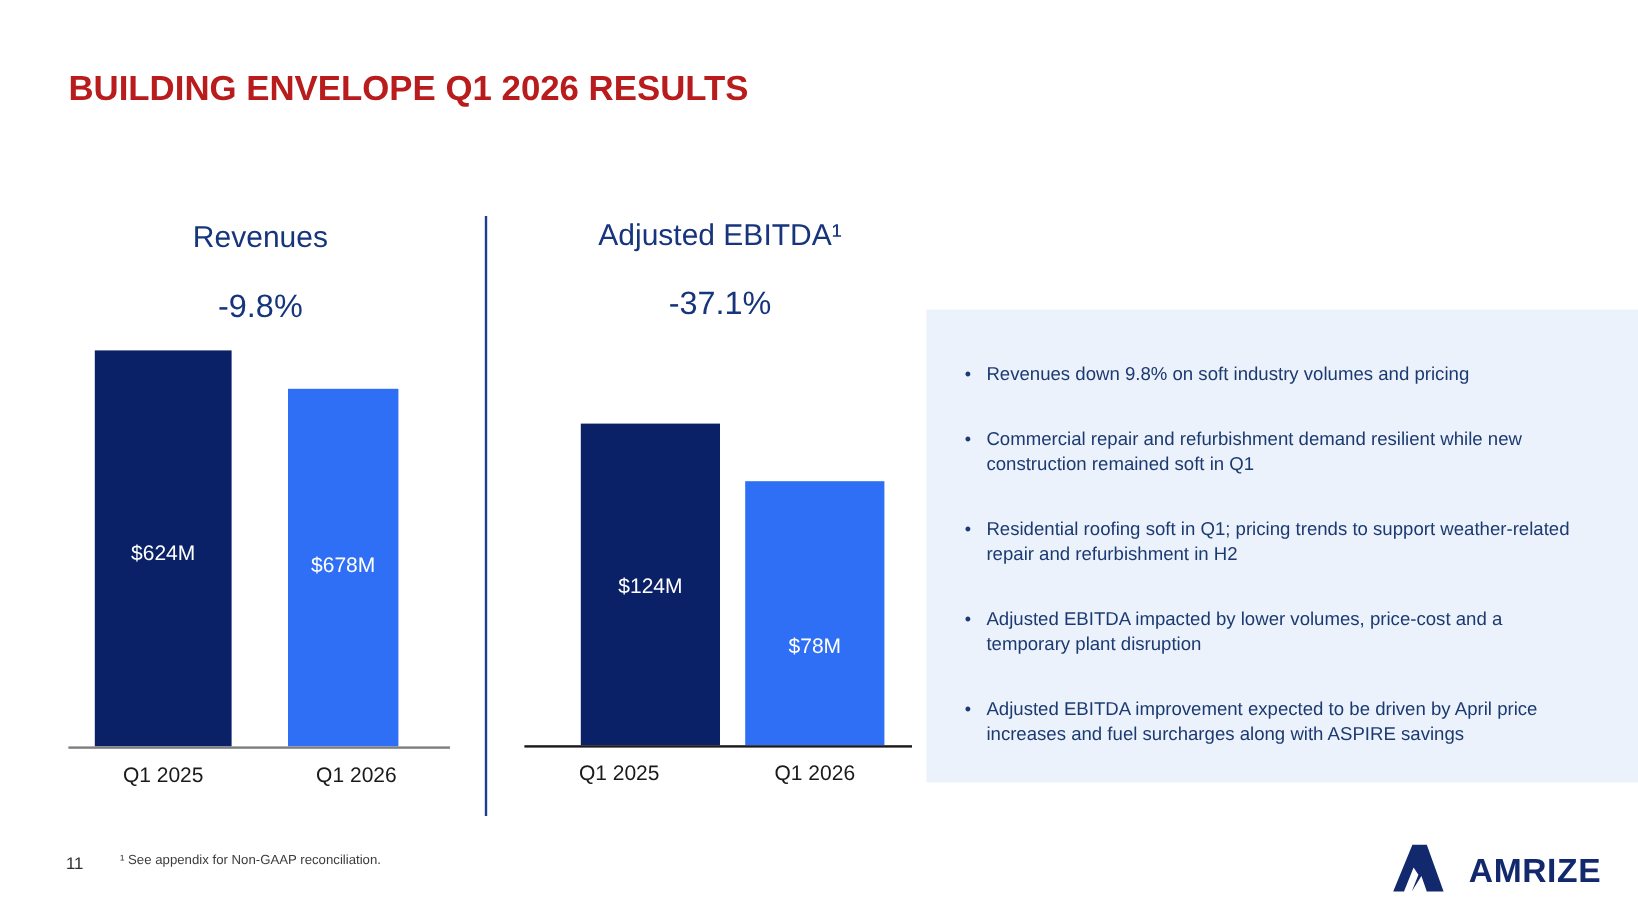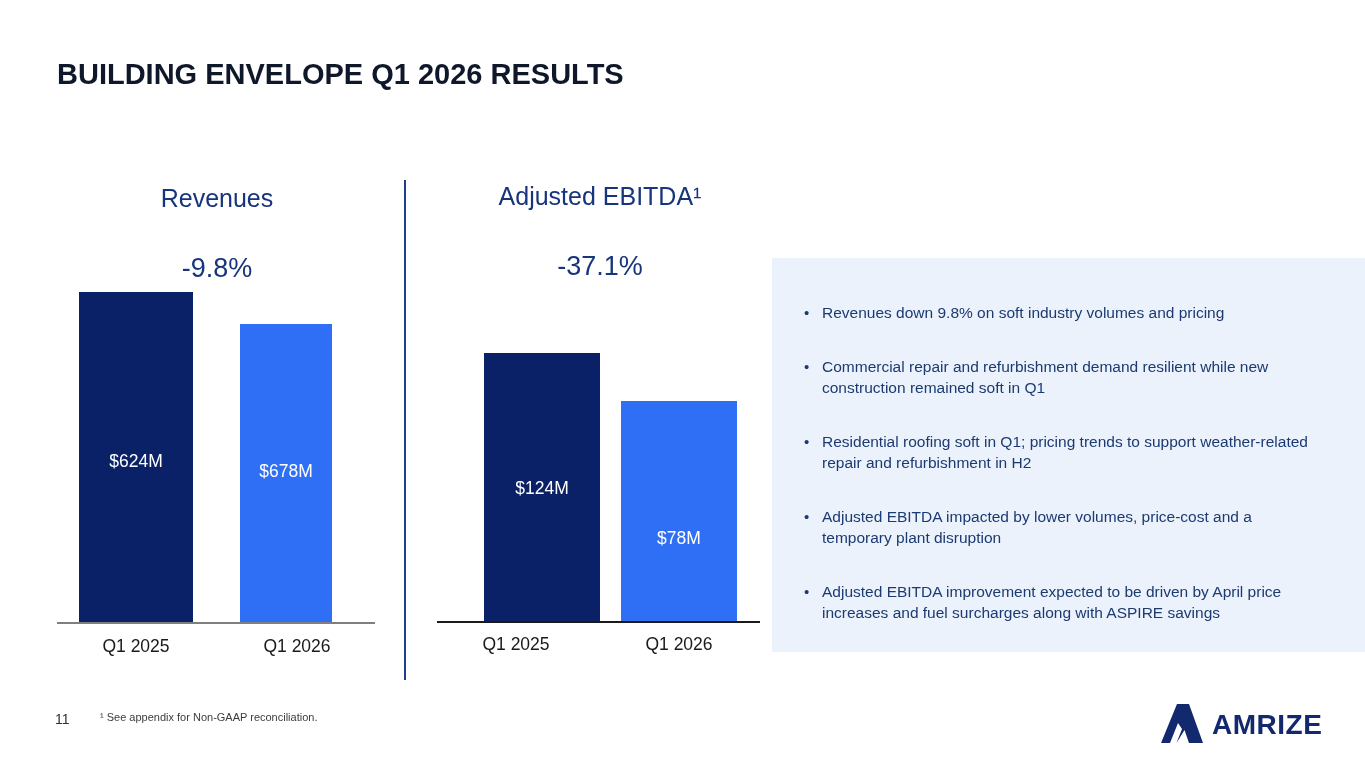--- a/index.html
+++ b/index.html
@@ -9,30 +9,30 @@
     background:#ffffff;
     position:relative;
     overflow:hidden;
   }
   .slide { position:absolute; inset:0; background:#ffffff; }
 
   
   .header { position:absolute; left:57px; top:58px; }
   .title {
     font-size:29px; font-weight:900; letter-spacing:0px;
-    color:#0f172a;
+    color:#b91c1c;
   }
   .subtitle {
     font-size:24px; font-weight:400; color:#1c3d8a; margin-top:3px;
   }
 
   
   .chart-head { position:absolute; text-align:center; width:320px; }
   .chart-head .chart-title { font-size:25px; color:#16357d; }
-  .chart-head .chart-change { font-size:27px; color:#16357d; margin-top:40px; }
+  .chart-head .chart-change { font-size:27px; color:#16357d; margin-top:27px; }
   #chart1-head { left:57px; top:184px; }
   #chart2-head { left:440px; top:182px; }
 
   
   .divider {
     position:absolute; left:404px; top:180px; width:2px; height:500px;
     background:#1d3e8c;
   }
 
   
@@ -66,21 +66,21 @@
   .page-number {
     position:absolute; left:55px; top:711px;
     font-size:14px; color:#303030;text-align:center;
   }
   .footnote {
     position:absolute; left:100px; top:711px;
     font-size:11px; color:#3c3c3c;
   }
   .logo {
     position:absolute; left:1158px; top:702px;
-    display:flex; align-items:center; gap:8px;
+    display:flex; align-items:center; gap:20px;
   }
   .logo-text {
     font-size:28px; font-weight:900; color:#12296d; letter-spacing:0.5px;
   }
 </style>
 </head>
 <body>
 
 <div class="slide">
 

